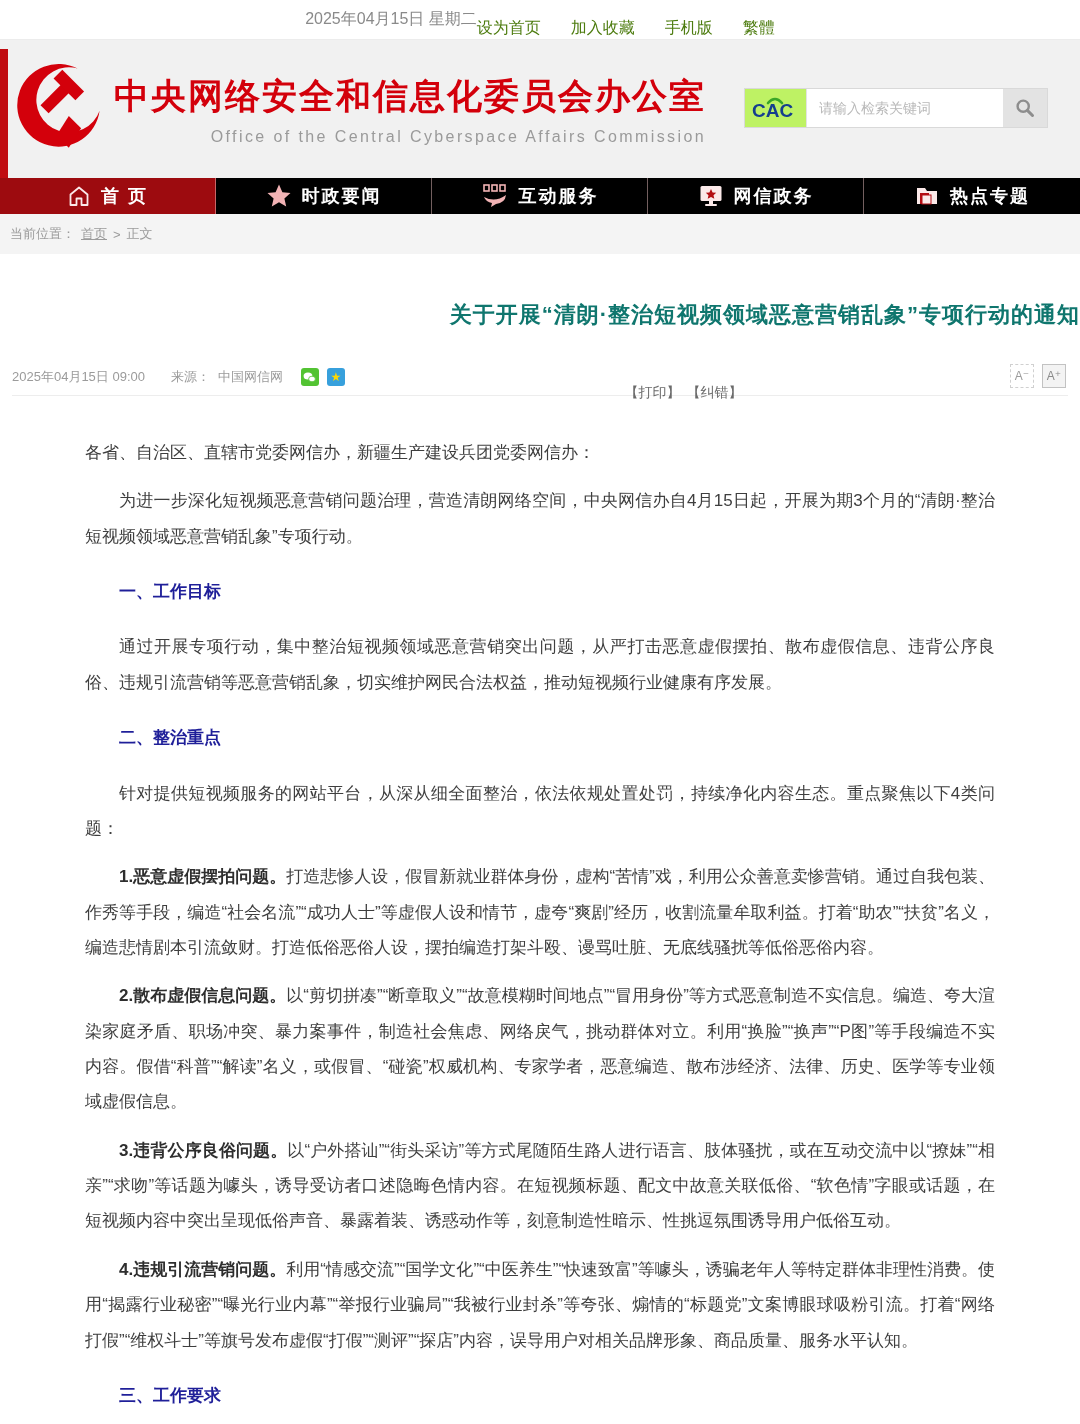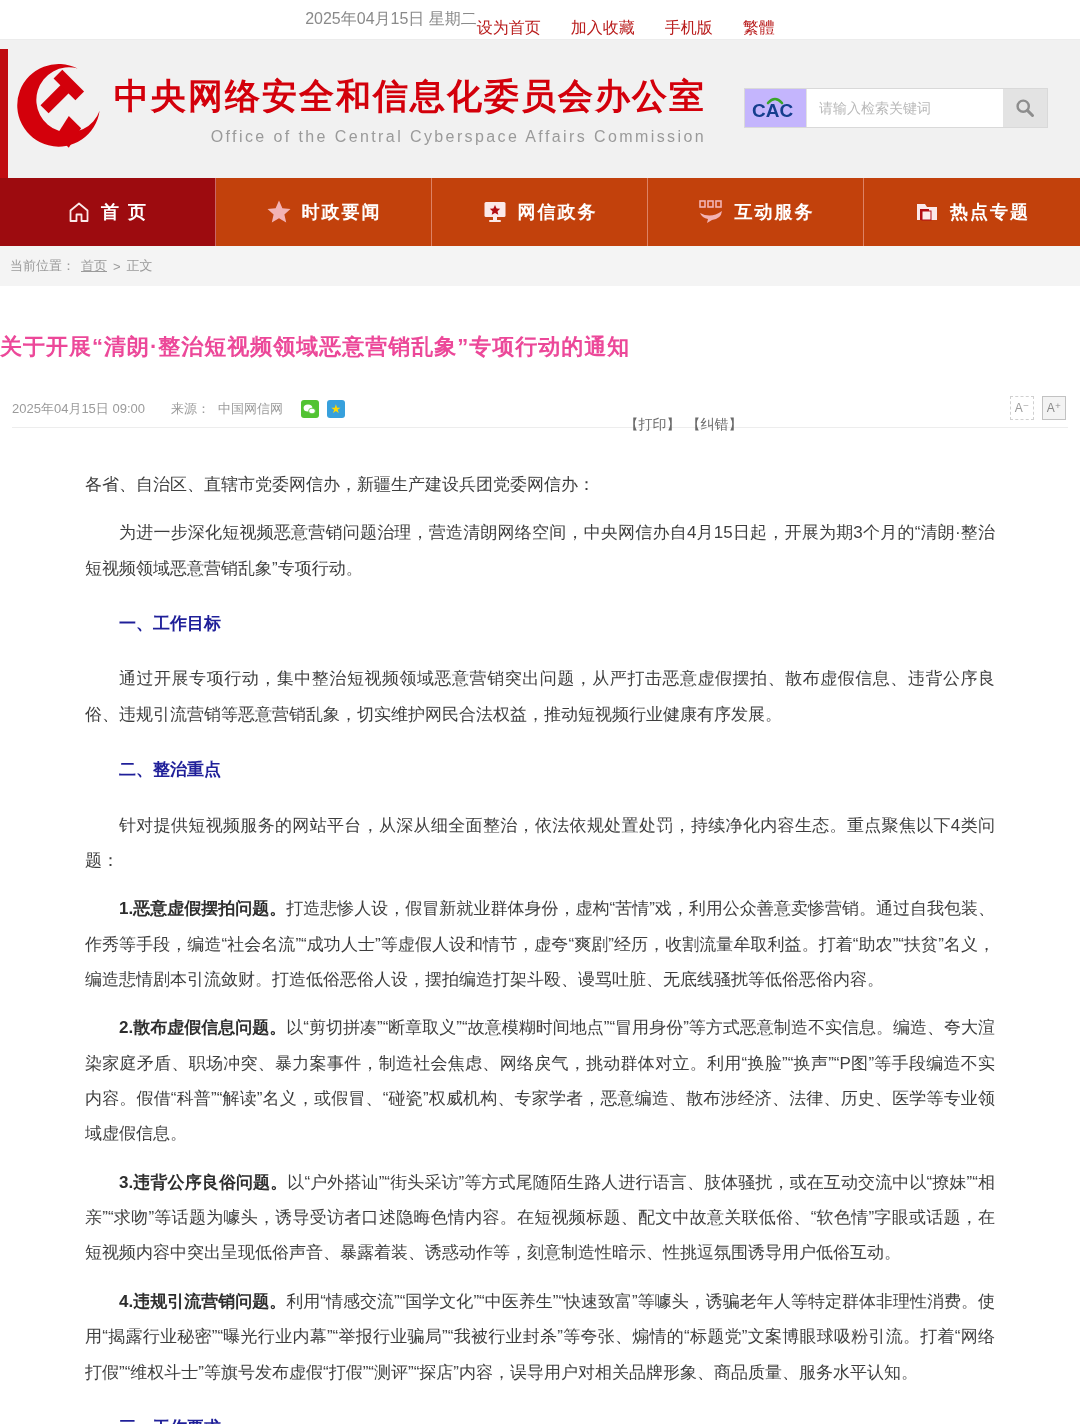--- a/index.html
+++ b/index.html
@@ -9,73 +9,73 @@
     font-family:"Liberation Sans","DejaVu Sans",sans-serif;
     color:#3e3e3e;
   }
   
   .topbar {
     height:40px; background:#fff; border-bottom:1px solid #ececec;
     display:flex; align-items:center; justify-content:center;
     padding:0 10px; font-size:16px; color:#8a8a8a;
   }
   .topbar-links { display:flex; gap:30px; }
-  .topbar-links span { cursor:pointer; color:#b91c1c;margin-top:18px; }
+  .topbar-links span { cursor:pointer; color:#4d7c0f;margin-top:18px; }
   
   .masthead {
     position:relative; height:138px; background:#f1f1f1;
     display:flex; align-items:center;
   }
   .left-strip { position:absolute; left:0; top:9px; bottom:0; width:8px; background:#c00c11; }
   .emblem { margin-left:16px; width:88px; height:96px; flex:0 0 auto; }
   .brand { margin-left:10px;text-align:right; }
   .brand-title {
     font-size:35px; font-weight:bold; color:#d3000b; letter-spacing:2px;
     font-family:"Liberation Sans","DejaVu Sans",sans-serif;
   }
   .brand-sub {
     margin-top:8px; font-size:16px; color:#9a9a9a; letter-spacing:2.4px;
   }
   .search-box {
     position:absolute; right:32px; top:48px;
     display:flex; align-items:stretch; height:40px;
     border:1px solid #d9d9d9; background:#fff;
   }
-  .cac-logo { width:62px; display:flex; align-items:center; justify-content:center; background:#c4b5fd; border-right:1px solid #e3e3e3; }
+  .cac-logo { width:62px; display:flex; align-items:center; justify-content:center; background:#bef264; border-right:1px solid #e3e3e3; }
   .search-input {
     width:196px; border:none; outline:none; padding:0 12px;
     font-size:14px; color:#555; background:#fff;
     font-family:"Liberation Sans","DejaVu Sans",sans-serif;
   }
   .search-input::placeholder { color:#b9b9b9; }
   .search-btn {
     width:44px; background:#e3e3e3; border:none; cursor:pointer;
     display:flex; align-items:center; justify-content:center;
   }
   
-  .nav { display:flex; height:68px; background:#c2410c; }
+  .nav { display:flex; height:36px; background:#000000; }
   .nav-item {
     width:216px; display:flex; align-items:center; justify-content:center;
     gap:10px; color:#fff; font-size:18px; font-weight:bold; letter-spacing:2px;
     border-right:1px solid rgba(255,210,210,.45); cursor:pointer;
   }
   .nav-item:last-child { border-right:none; }
   .nav-item.active { background:#9d0b0f; }
   .nav-item svg { flex:0 0 auto; }
   
   .breadcrumb {
     height:40px; background:#f4f4f4; display:flex; align-items:center;
     padding:12px 10px; font-size:13px; color:#9b9b9b; gap:6px;
   }
   .breadcrumb .crumb-link { cursor:pointer;text-decoration:underline; }
   
   .article { background:#fff; }
   .article-title {
-    padding-top:46px; text-align:left; font-size:22px; font-weight:bold;
-    color:#ec4899; letter-spacing:1px;
+    padding-top:46px; text-align:right; font-size:22px; font-weight:bold;
+    color:#0f766e; letter-spacing:1px;
   }
   .meta-row {
     position:relative; margin:38px 12px 0 12px; height:28px;
     font-size:13px; color:#9b9b9b; border-bottom:1px solid #ededed;
   }
   .meta-left { display:flex; align-items:center; gap:8px; }
   .meta-date { margin-right:18px; }
   .meta-source { margin-right:10px; }
   .share-icon { width:18px; height:18px; border-radius:3px; display:inline-flex; align-items:center; justify-content:center; cursor:pointer; }
   .share-wechat { background:#52c332; }
@@ -151,36 +151,36 @@
     </svg>
     <span>首 页</span>
   </div>
   <div class="nav-item">
     <svg width="26" height="26" viewBox="0 0 26 26" aria-hidden="true">
       <path d="M13 1.5 L16.4 9.2 L24.5 10 L18.4 15.4 L20.2 23.6 L13 19.2 L5.8 23.6 L7.6 15.4 L1.5 10 L9.6 9.2 Z" fill="#f2b3b5"></path>
     </svg>
     <span>时政要闻</span>
   </div>
   <div class="nav-item">
+    <svg width="28" height="26" viewBox="0 0 28 26" aria-hidden="true">
+      <rect x="3" y="2" width="5" height="6" fill="none" stroke="#f2b3b5" stroke-width="1.6"></rect>
+      <rect x="11" y="2" width="5" height="6" fill="none" stroke="#f2b3b5" stroke-width="1.6"></rect>
+      <rect x="19" y="2" width="5" height="6" fill="none" stroke="#f2b3b5" stroke-width="1.6"></rect>
+      <path d="M3 14 Q14 20 25 12 Q24 20 15 21 L10 24 L11 20 Q5 19 3 14 Z" fill="#f2b3b5"></path>
+    </svg>
+    <span>互动服务</span>
+  </div>
+  <div class="nav-item">
     <svg width="26" height="26" viewBox="0 0 26 26" aria-hidden="true">
       <rect x="2.5" y="3" width="21" height="15" rx="1.5" fill="#fbe9e9"></rect>
       <path d="M13 6 L14.6 9.4 L18.2 9.8 L15.5 12.2 L16.3 15.8 L13 13.9 L9.7 15.8 L10.5 12.2 L7.8 9.8 L11.4 9.4 Z" fill="#b30d12"></path>
       <rect x="11" y="18" width="4" height="3" fill="#fbe9e9"></rect>
       <rect x="7" y="21" width="12" height="2" rx="1" fill="#fbe9e9"></rect>
     </svg>
     <span>网信政务</span>
-  </div>
-  <div class="nav-item">
-    <svg width="28" height="26" viewBox="0 0 28 26" aria-hidden="true">
-      <rect x="3" y="2" width="5" height="6" fill="none" stroke="#f2b3b5" stroke-width="1.6"></rect>
-      <rect x="11" y="2" width="5" height="6" fill="none" stroke="#f2b3b5" stroke-width="1.6"></rect>
-      <rect x="19" y="2" width="5" height="6" fill="none" stroke="#f2b3b5" stroke-width="1.6"></rect>
-      <path d="M3 14 Q14 20 25 12 Q24 20 15 21 L10 24 L11 20 Q5 19 3 14 Z" fill="#f2b3b5"></path>
-    </svg>
-    <span>互动服务</span>
   </div>
   <div class="nav-item">
     <svg width="26" height="26" viewBox="0 0 26 26" aria-hidden="true">
       <path d="M3 5 H11 L13 8 H23 V21 H3 Z" fill="#fbe9e9"></path>
       <rect x="6" y="10" width="9" height="11" fill="#b30d12"></rect>
       <rect x="8" y="12" width="9" height="9" fill="#fbe9e9" stroke="#b30d12" stroke-width="1"></rect>
     </svg>
     <span>热点专题</span>
   </div>
 </div>

